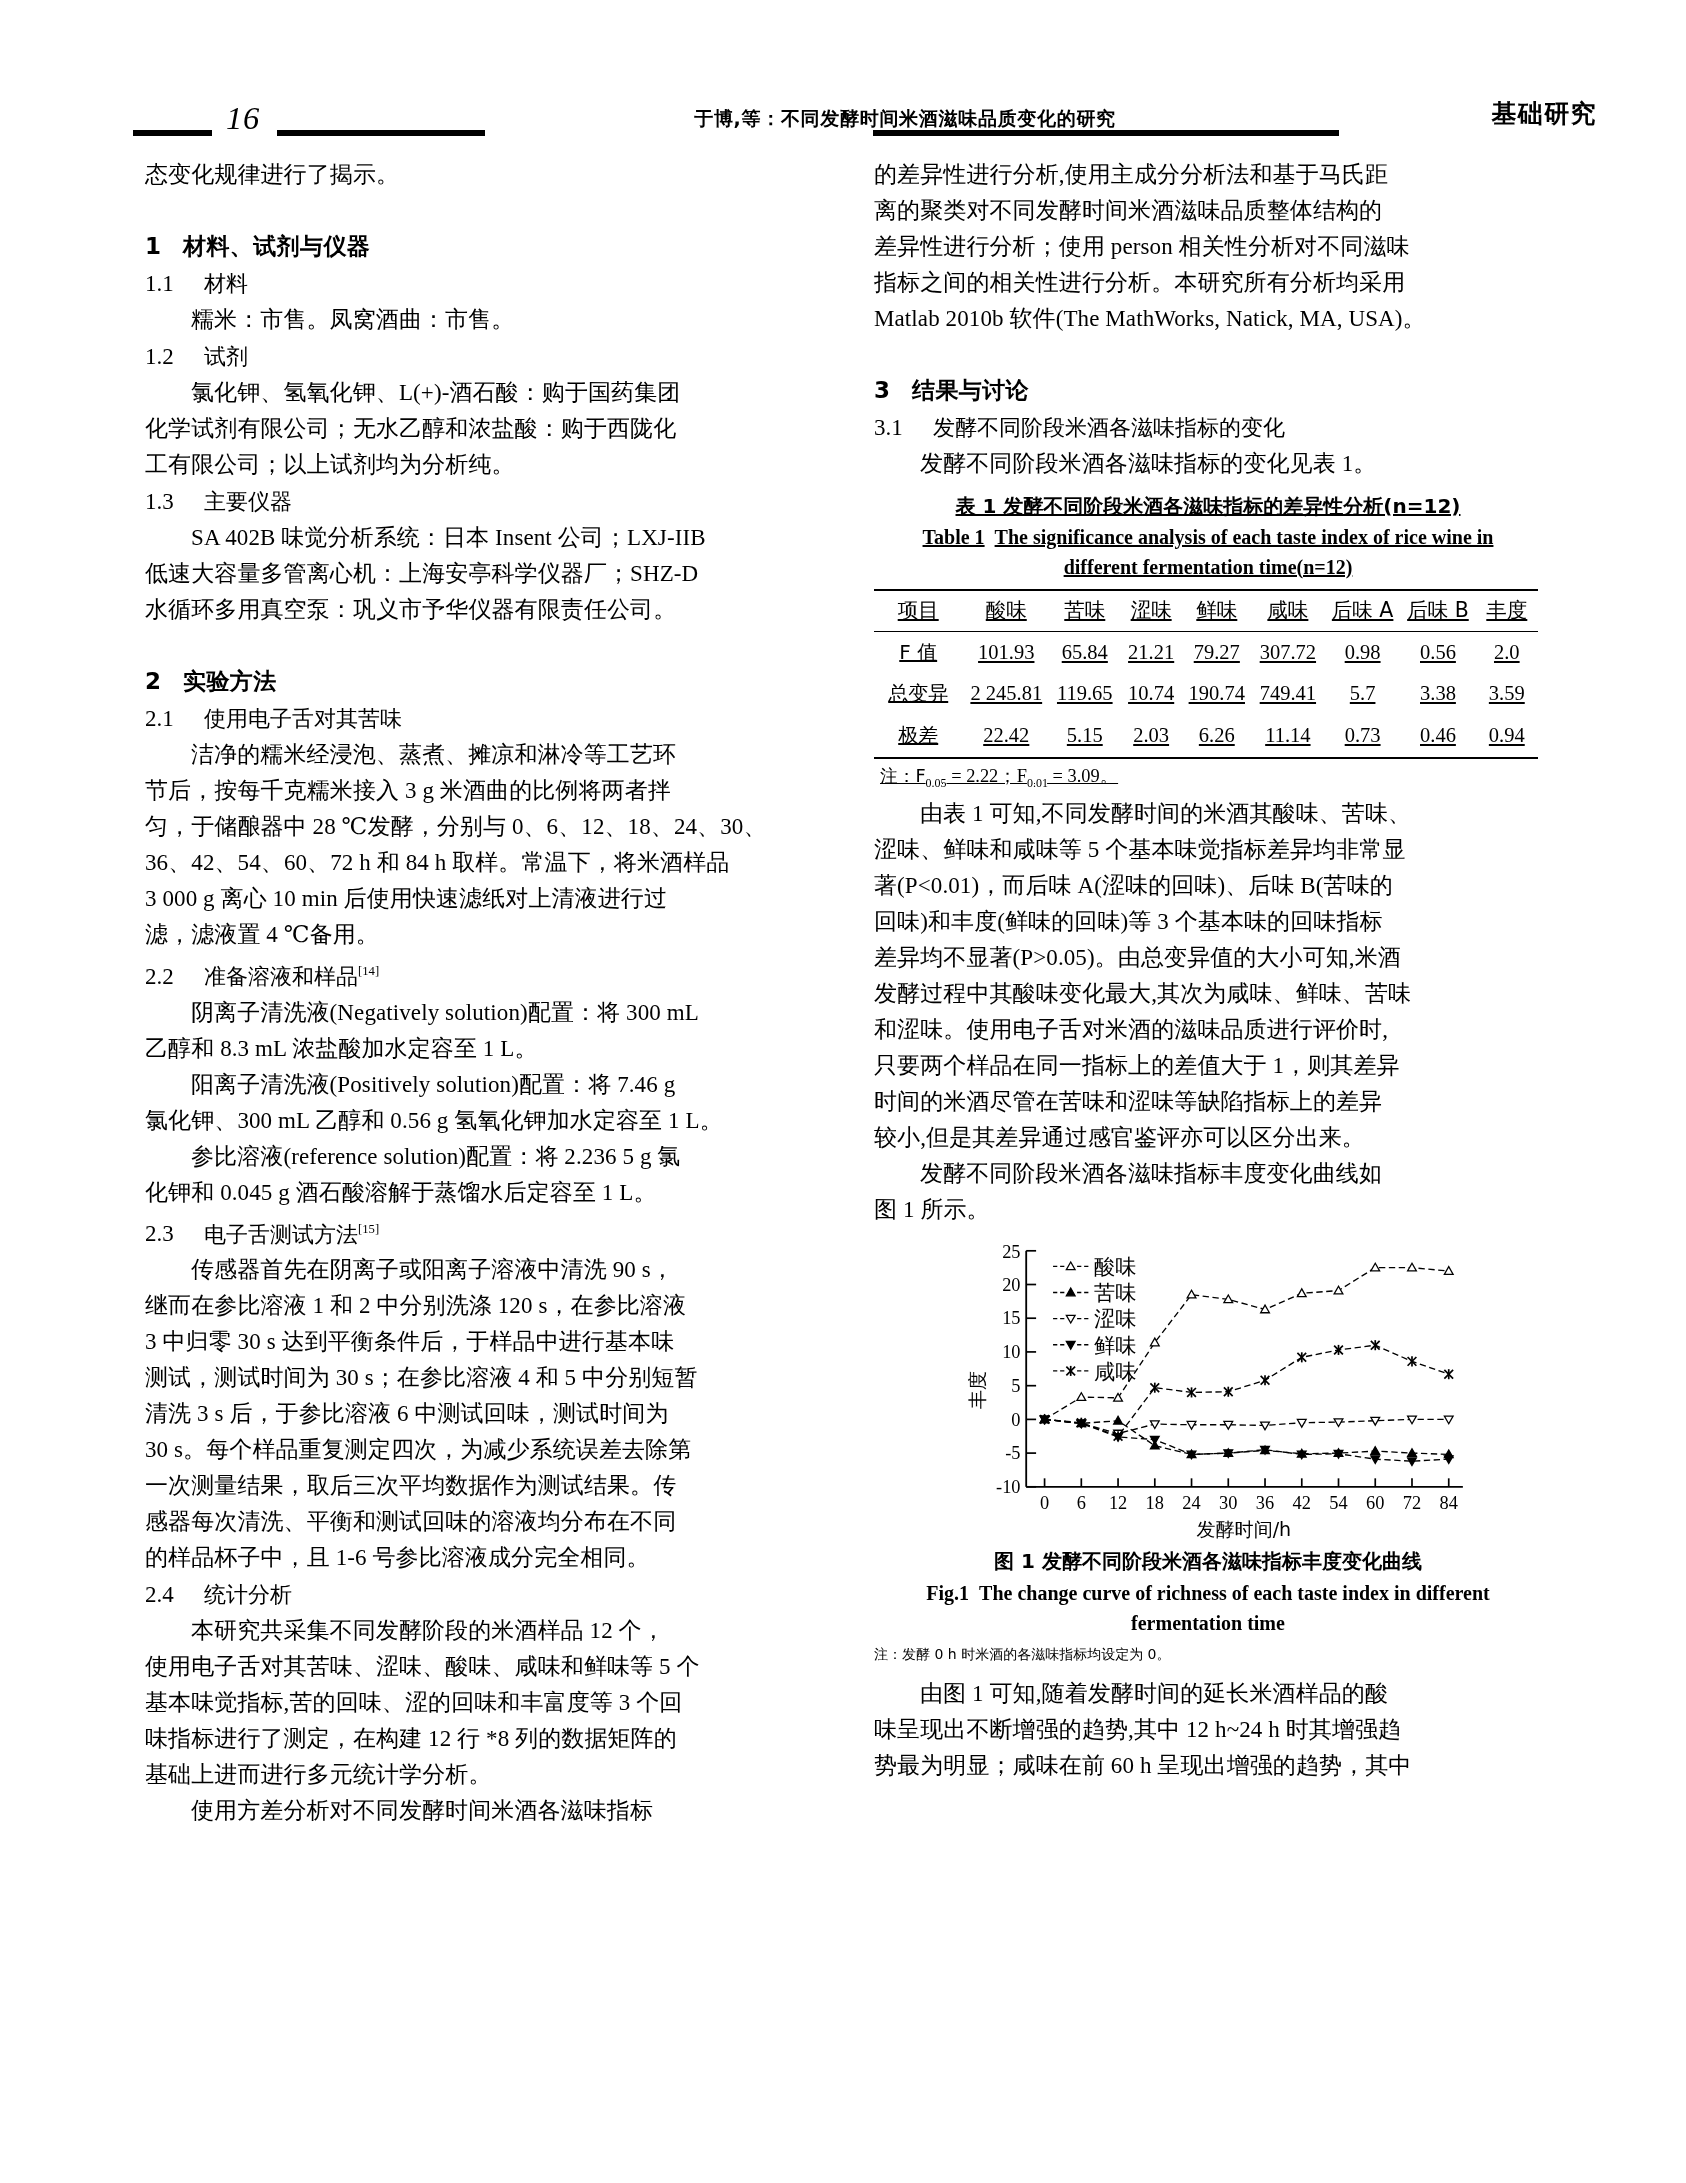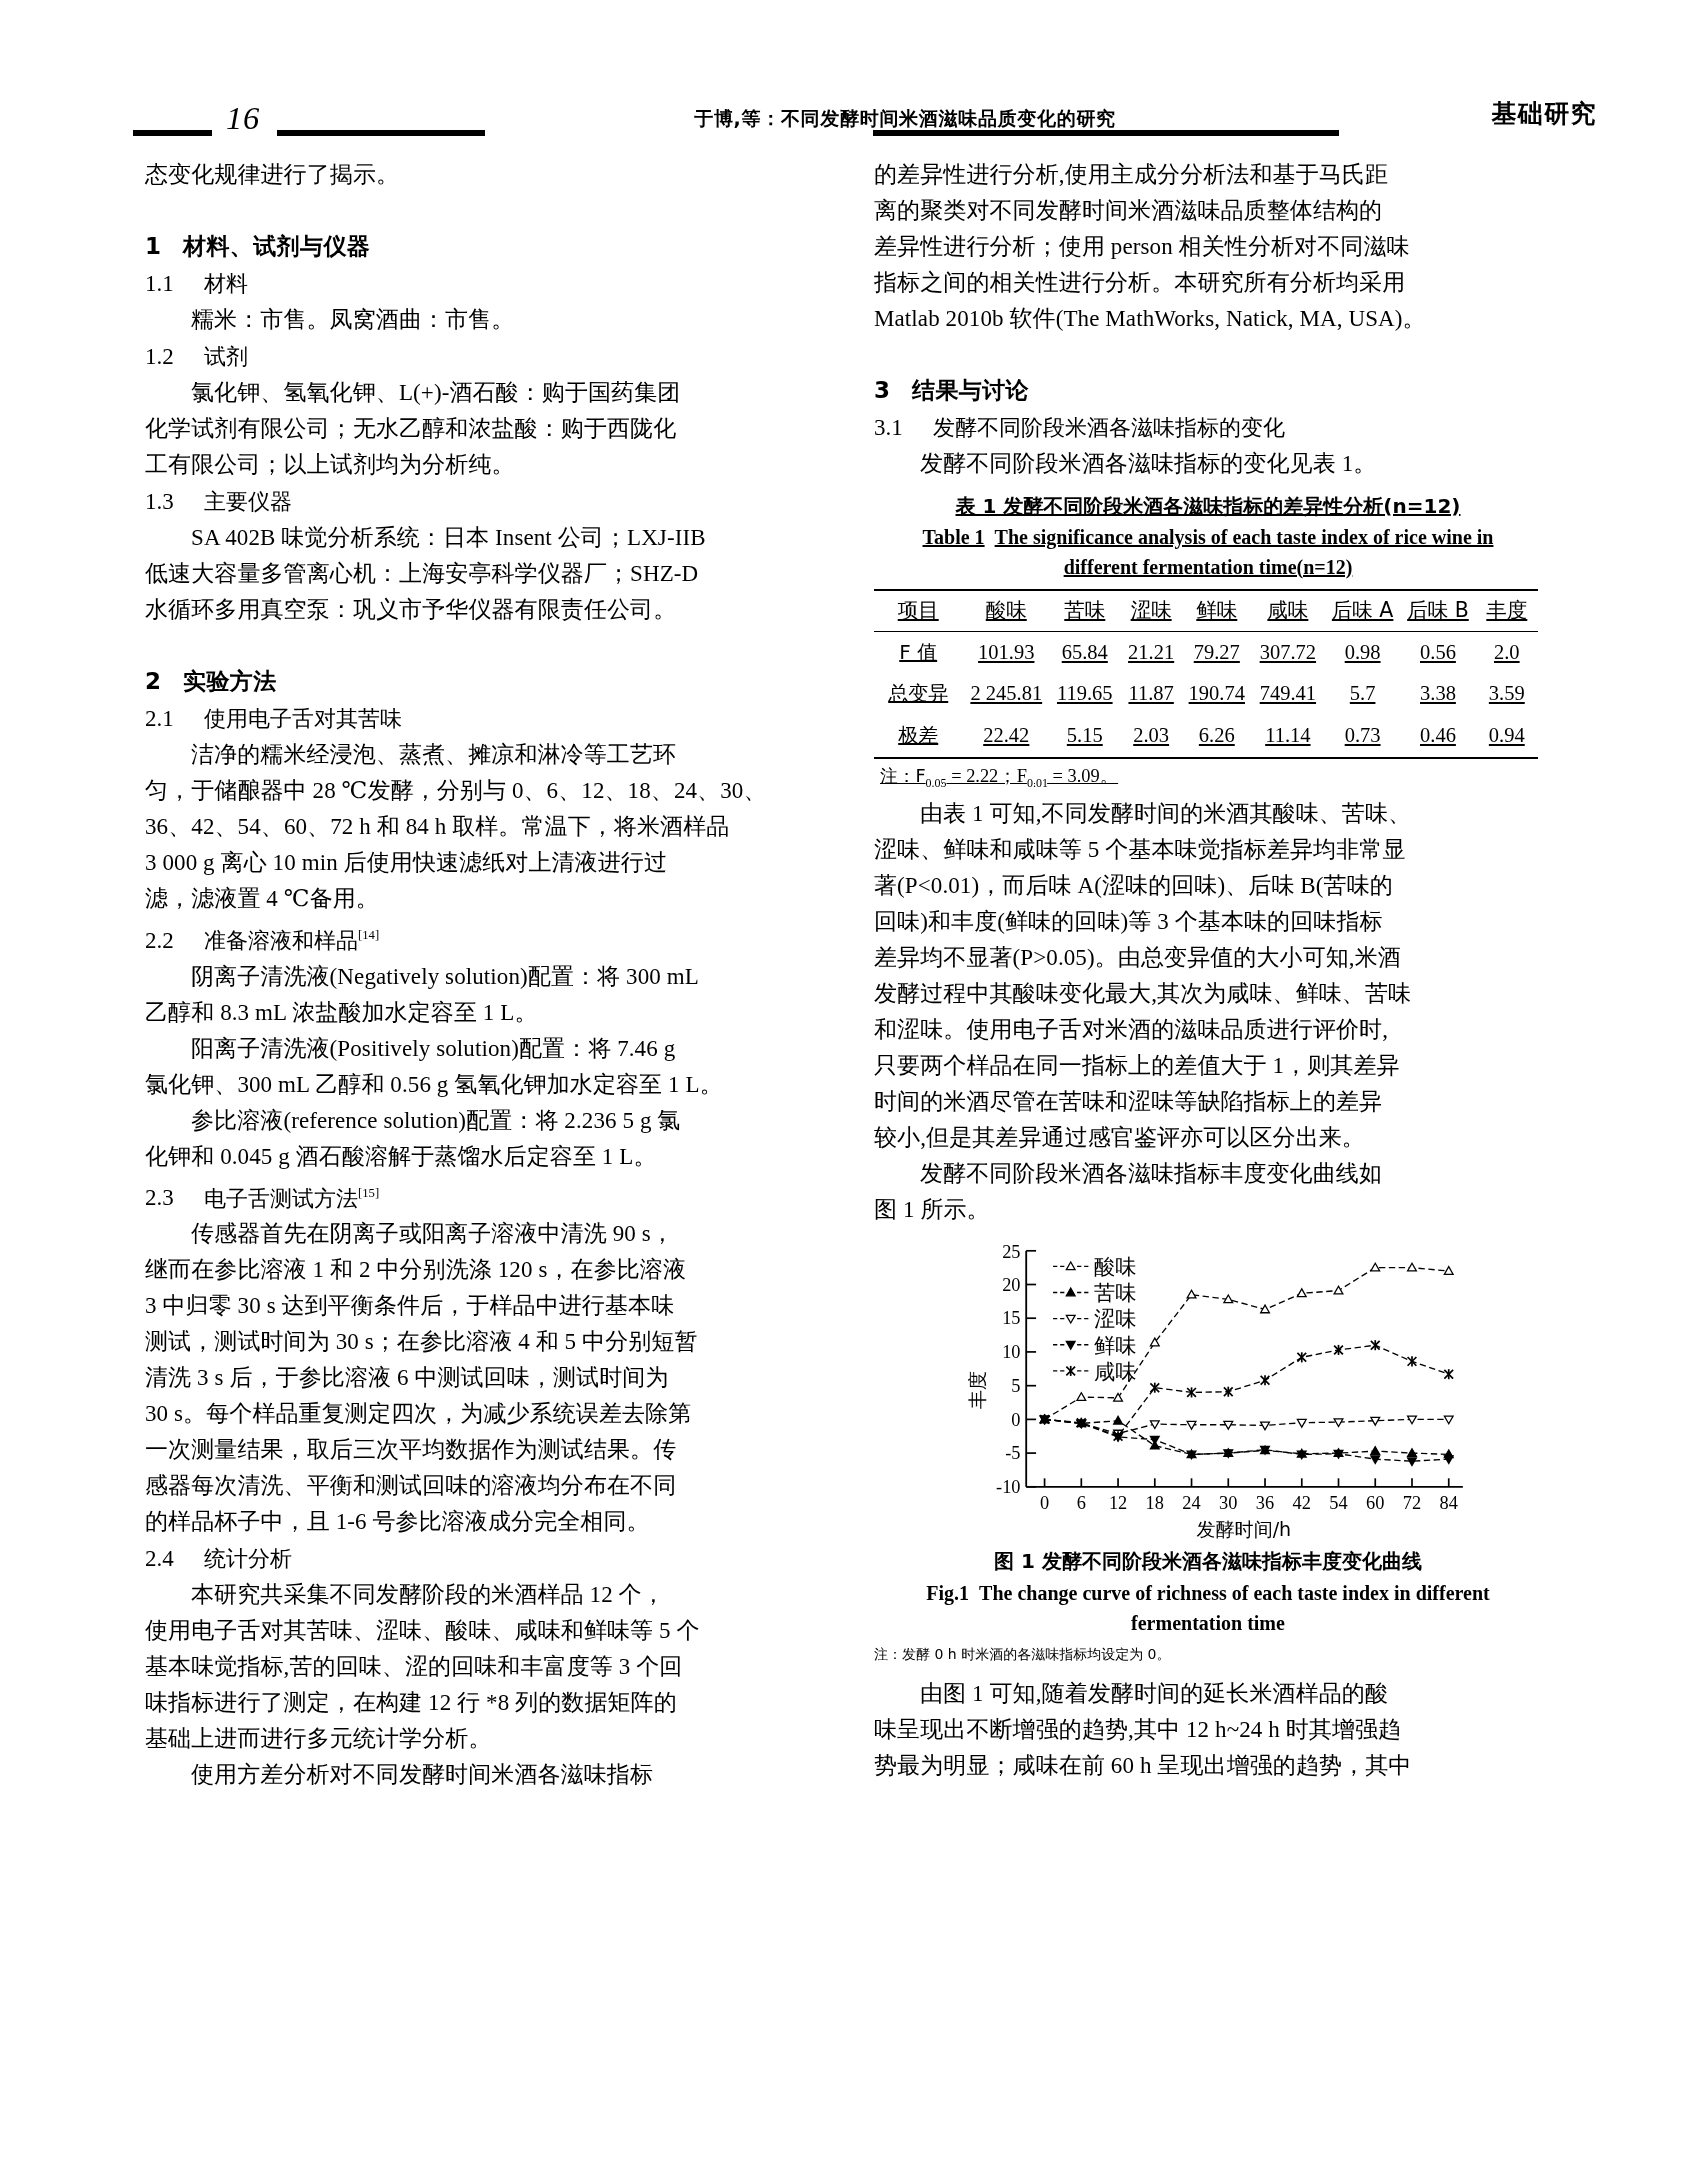--- a/index.html
+++ b/index.html
@@ -120,20 +120,21 @@
     <div class="blank"></div>
 
     <h2 class="hd">
       <span class="num">2</span><span>实验方法</span>
     </h2>
 
     <h3 class="sub">
       <span class="num">2.1</span><span class="txt">使用电子舌对其苦味</span>
     </h3>
     <div class="ln ind2">洁净的糯米经浸泡、蒸煮、摊凉和淋冷等工艺环</div>
+    <div class="ln">节后，按每千克糯米接入 3 g 米酒曲的比例将两者拌</div>
     <div class="ln">匀，于储酿器中 28 ℃发酵，分别与 0、6、12、18、24、30、</div>
     <div class="ln">36、42、54、60、72 h 和 84 h 取样。常温下，将米酒样品</div>
     <div class="ln">3 000 g 离心 10 min 后使用快速滤纸对上清液进行过</div>
     <div class="ln">滤，滤液置 4 ℃备用。</div>
 
     <h3 class="sub">
       <span class="num">2.2</span><span class="txt">准备溶液和样品</span><sup class="ref">[14]</sup>
     </h3>
     <div class="ln ind2">阴离子清洗液(Negatively solution)配置：将 300 mL</div>
     <div class="ln">乙醇和 8.3 mL 浓盐酸加水定容至 1 L。</div>
@@ -214,21 +215,21 @@
             <td>79.27</td>
             <td>307.72</td>
             <td>0.98</td>
             <td>0.56</td>
             <td>2.0</td>
           </tr>
           <tr>
             <td class="rh">总变异</td>
             <td>2 245.81</td>
             <td>119.65</td>
-            <td>11.87</td>
+            <td>10.74</td>
             <td>190.74</td>
             <td>749.41</td>
             <td>5.7</td>
             <td>3.38</td>
             <td>3.59</td>
           </tr>
           <tr>
             <td class="rh">极差</td>
             <td>22.42</td>
             <td>5.15</td>

